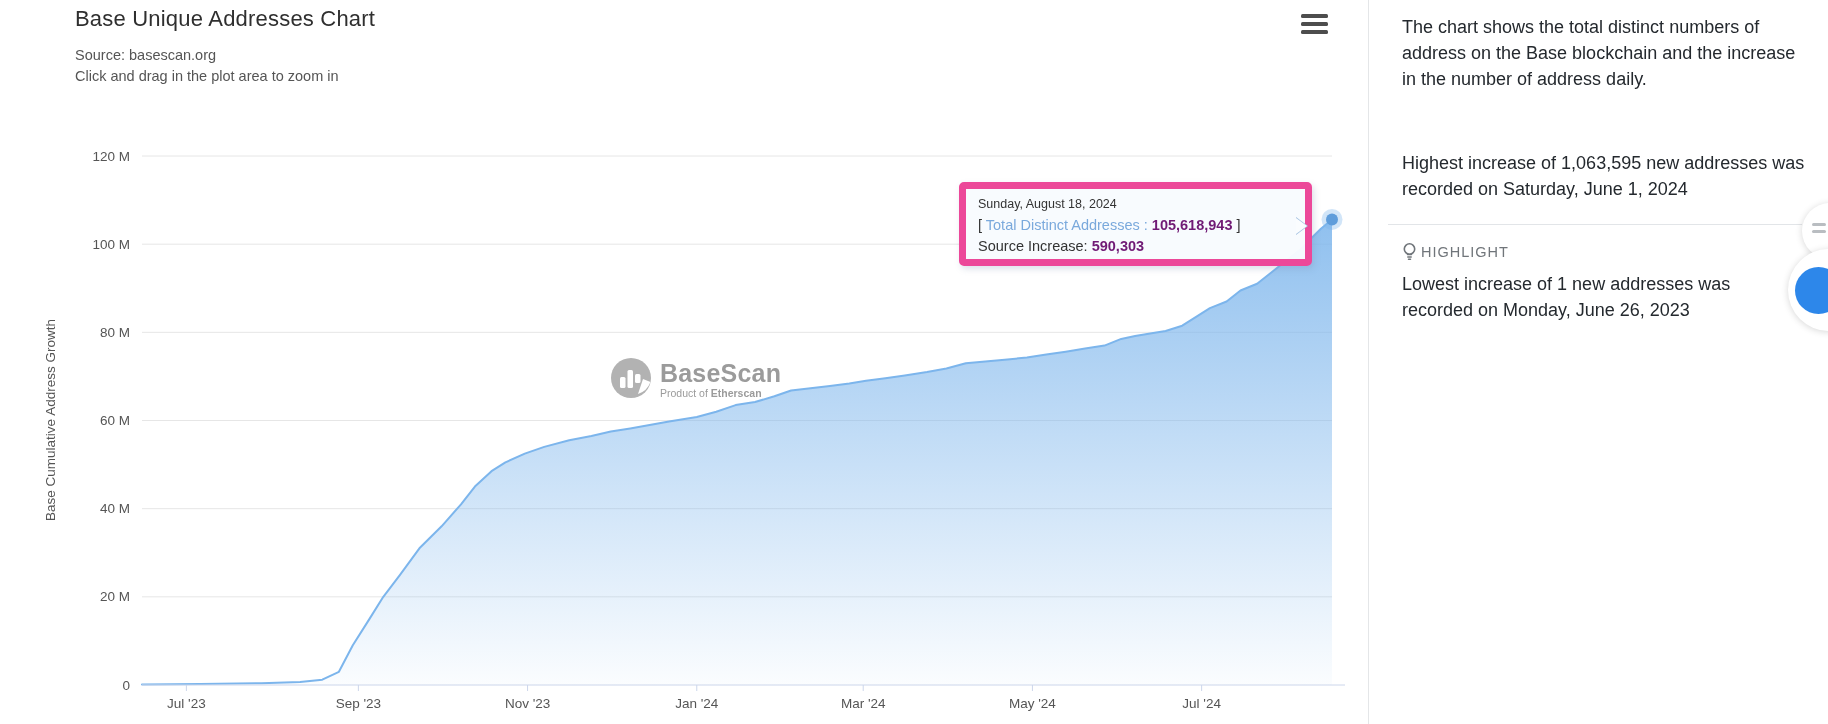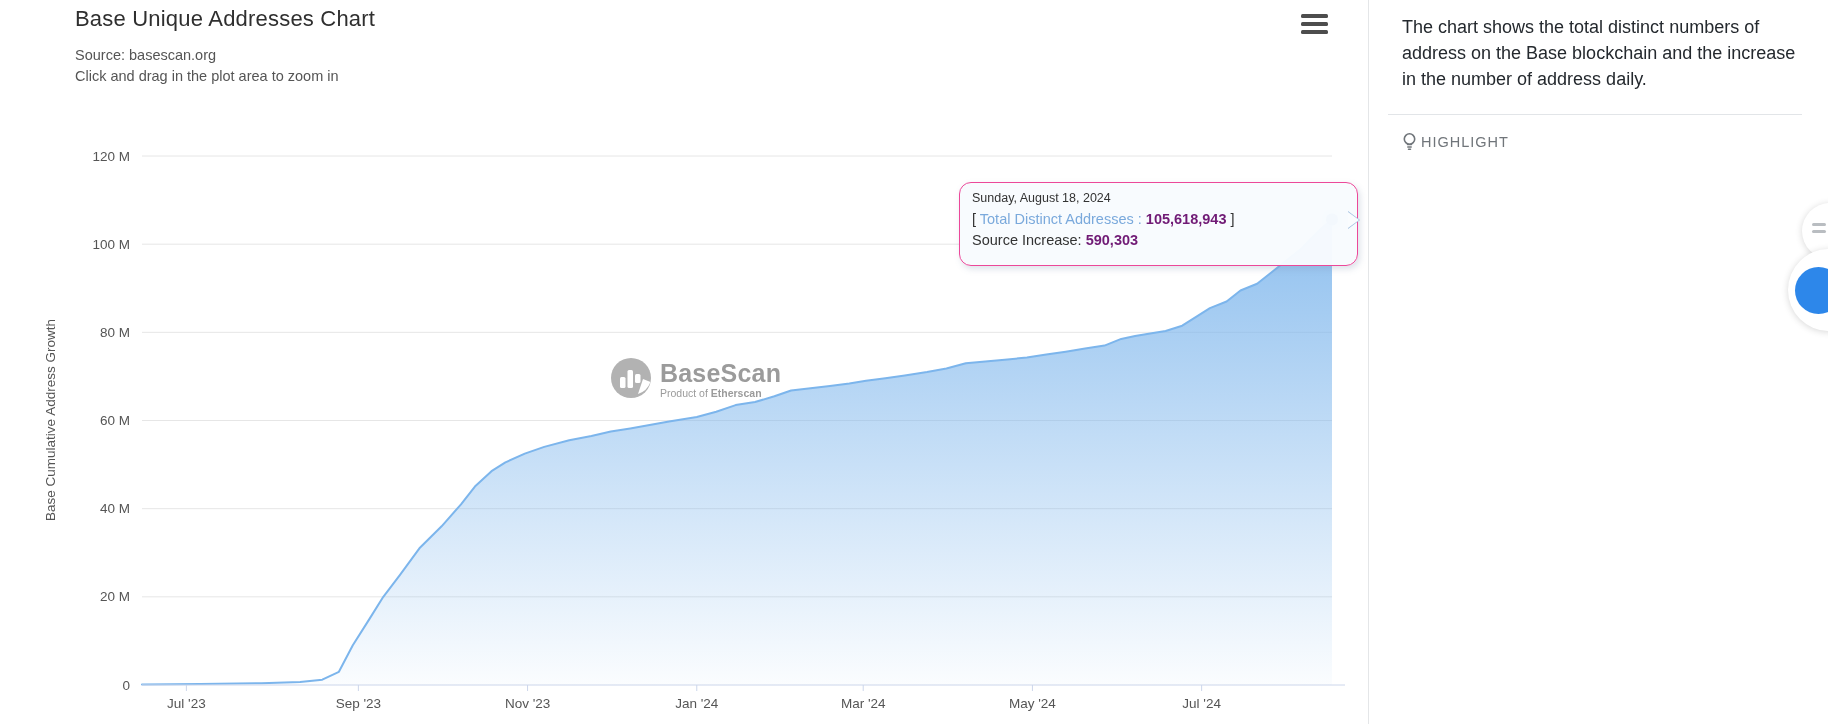--- a/index.html
+++ b/index.html
@@ -24,21 +24,21 @@
   .range span { cursor:pointer; }
 
   .plot-svg { position:absolute; left:0; top:0; width:1368px; height:724px; }
   .y-axis-title { position:absolute; left:50px; top:420px; transform:translate(-50%,-50%) rotate(-90deg); white-space:nowrap; font-size:13.5px; color:#555; }
 
   .watermark { position:absolute; left:610px; top:357px; display:flex; align-items:flex-end; gap:8px; pointer-events:none; }
   .watermark .wm-name { font-size:25px; color:#9b9b9b; font-weight:600; line-height:25px; letter-spacing:.2px;}
   .watermark .wm-tag { font-size:10.5px; color:#9b9b9b; margin-top:1px; }
   .watermark .wm-tag b { font-weight:bold; }
 
-  .tooltip { position:absolute; left:959px; top:182px; width:399px; height:84px; background:rgba(248,251,254,.97); border:1px solid #ec4899; border-radius:12px; box-shadow:2px 3px 6px rgba(120,140,170,.25); padding:8px 12px; z-index:5; }
+  .tooltip { position:absolute; left:959px; top:182px; width:353px; height:84px; background:rgba(248,251,254,.97); border:7px solid #ec4899; border-radius:5px; box-shadow:2px 3px 6px rgba(120,140,170,.25); padding:8px 12px; z-index:5; }
   .tooltip::before { content:""; position:absolute; right:-12px; top:28px; border:9px solid transparent; border-left:12px solid #a3c0e0; }
   .tooltip::after  { content:""; position:absolute; right:-10px; top:29px; border:8px solid transparent; border-left:11px solid #fafcfe; }
   .tt-date { font-size:12.5px; color:#333; margin-bottom:4px; }
   .tt-line { font-size:14.5px; color:#333; line-height:21px; }
   .tt-line .blue { color:#7aa9dc; }
   .tt-line .b, .tt-line b { font-weight:bold; color:#701a75; }
 
   
   .v-divider { position:absolute; left:1368px; top:0; width:1px; height:724px; background:#e4e6e8; }
   .info-panel { position:absolute; left:1369px; top:5px; width:459px; height:512px; padding:6px 22px 0 33px; }
@@ -138,28 +138,30 @@
       <div class="tt-line"><span>[ </span><span class="blue">Total Distinct Addresses</span><span class="blue"> : </span><span class="b">105,618,943</span><span> ]</span></div>
       <div class="tt-line"><span>Source Increase: </span><span class="b">590,303</span></div>
     </div>
 
   </section>
 
   <div class="v-divider"></div>
 
   <aside class="info-panel">
     <p class="p-desc">The chart shows the total distinct numbers of address on the Base blockchain and the increase in the number of address daily.</p>
+    <p class="p-high"><span>Highest increase of </span><span class="b">1,063,595</span><span> new addresses was recorded on Saturday, June 1, 2024</span></p>
     <hr class="hl-divider">
     <div class="hl-head">
       <svg width="15" height="20" viewBox="0 0 15 20">
         <circle cx="7.5" cy="7" r="5.2" fill="none" stroke="#70757a" stroke-width="1.6"></circle>
         <path d="M5.5 12.5 h4 M5.8 15 h3.4 M6.5 17.3 h2" stroke="#70757a" stroke-width="1.5" fill="none" stroke-linecap="round"></path>
       </svg>
       <span>HIGHLIGHT</span>
     </div>
+    <p class="p-low"><span>Lowest increase of </span><span class="b">1</span><span> new addresses was recorded on Monday, June 26, 2023</span></p>
   </aside>
 
   <div class="fab fab-top">
     <span class="glyph"></span>
   </div>
   <div class="fab fab-bottom">
     <span class="blue-circle"></span>
   </div>
 
 </div>

